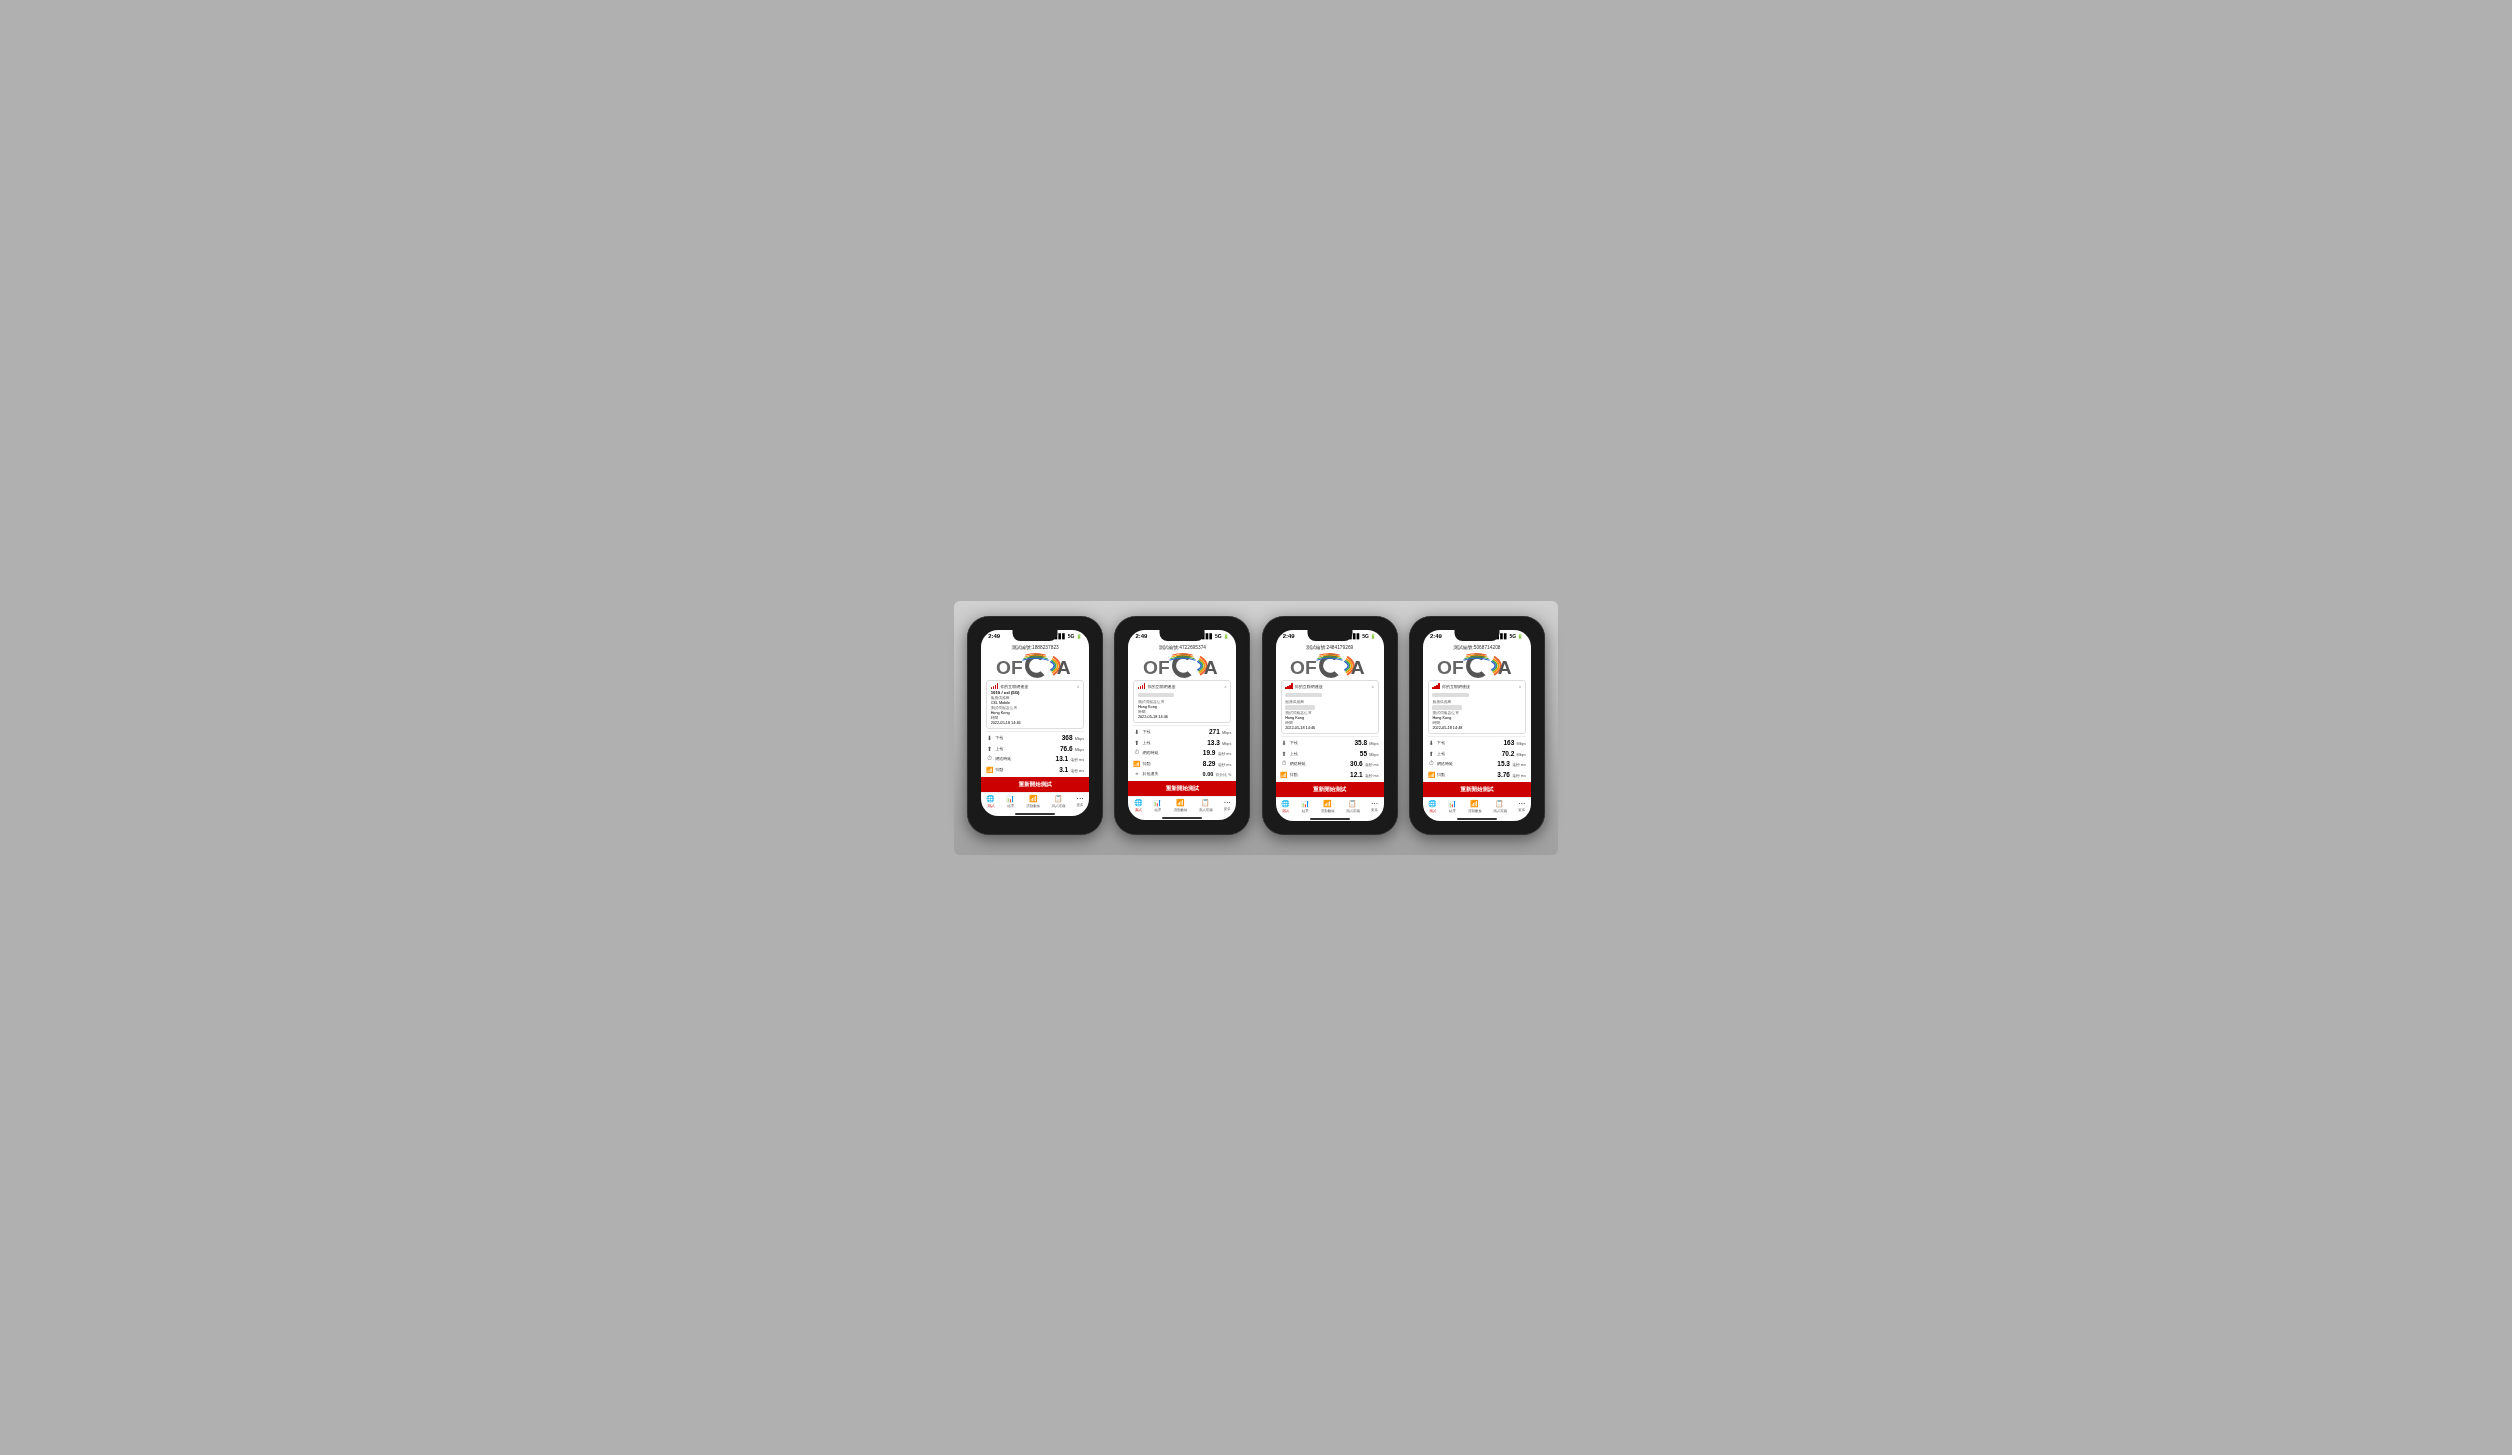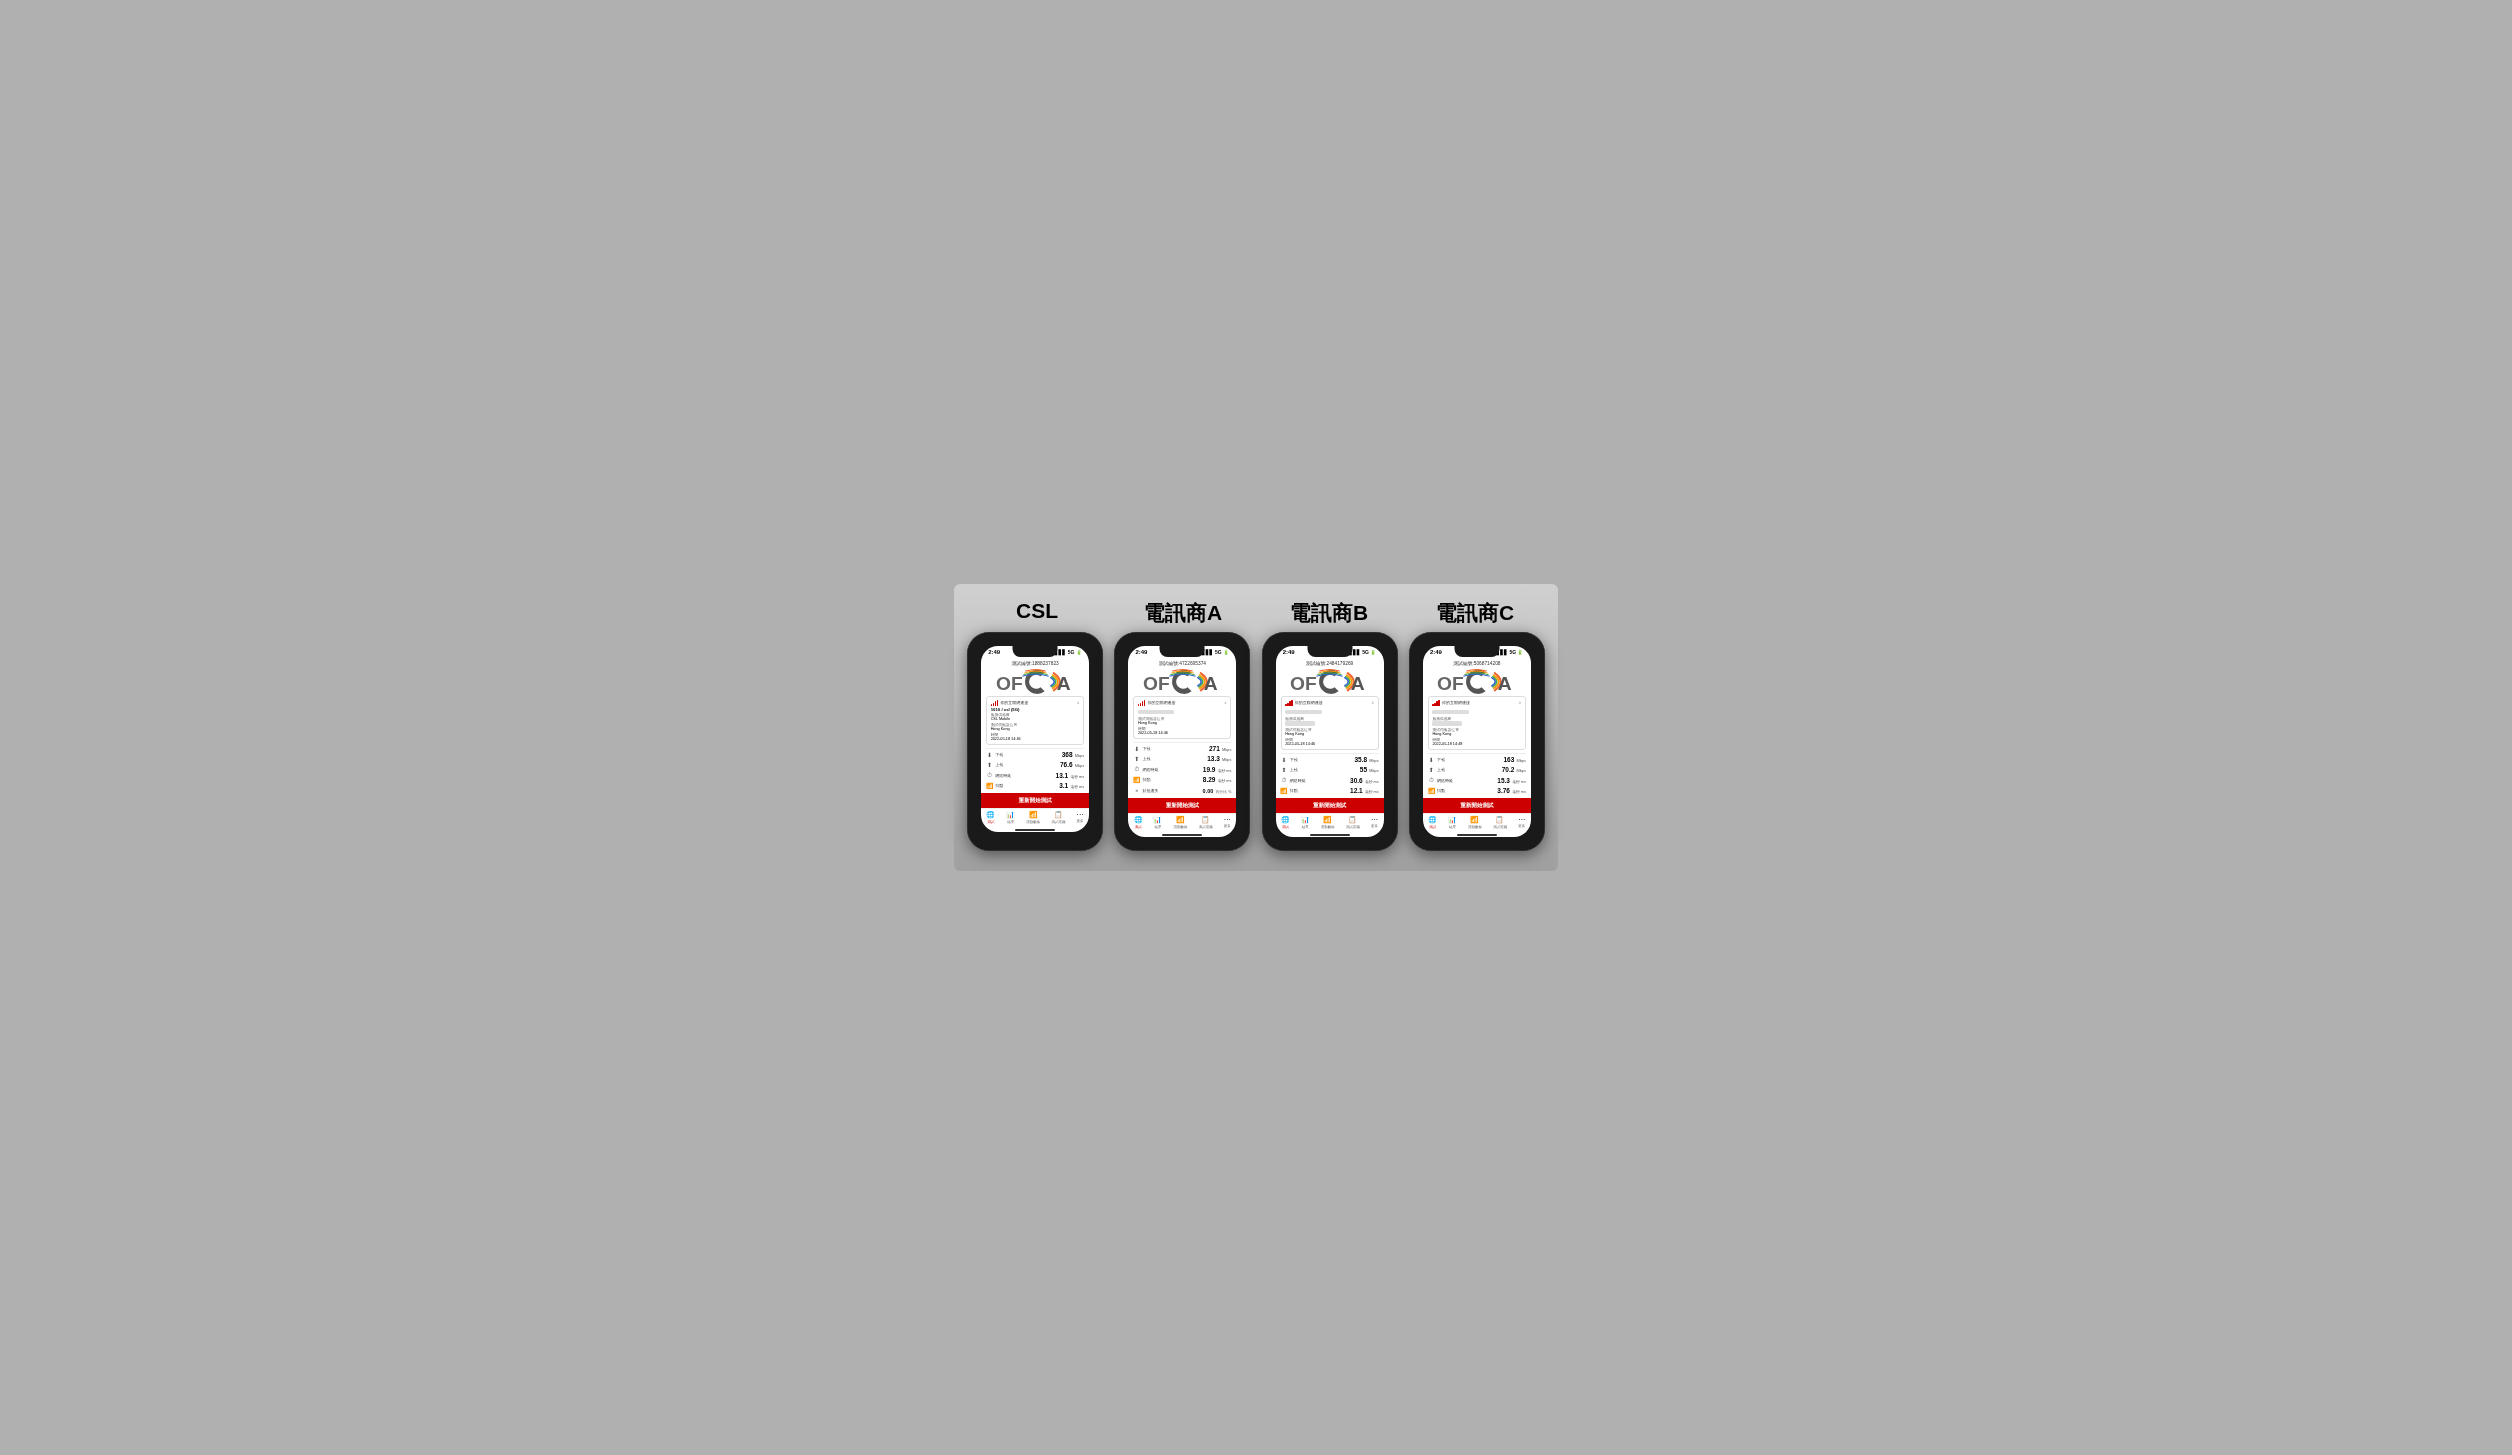--- a/index.html
+++ b/index.html
@@ -229,27 +229,20 @@
       background: #333;
       border-radius: 1.5px;
       width: 40px;
       margin: 2px auto 1px auto;
     }
   </style>
 </head>
 <body>
 
 <div class="outer">
-  <div class="labels-row">
-
-  <div class="carrier-label">CSL</div>
-      <div class="carrier-label">電訊商A</div>
-      <div class="carrier-label">電訊商B</div>
-      <div class="carrier-label">電訊商C</div>
-    </div>
   <div class="phones-row">
 
   <div class="phone-wrapper">
         <div class="phone">
     <div class="phone-screen">
       <div class="notch"></div>
       <div class="status-bar">
         <span class="status-left">2:49</span>
         <div class="status-right">
           <span>▋▋▋</span>

